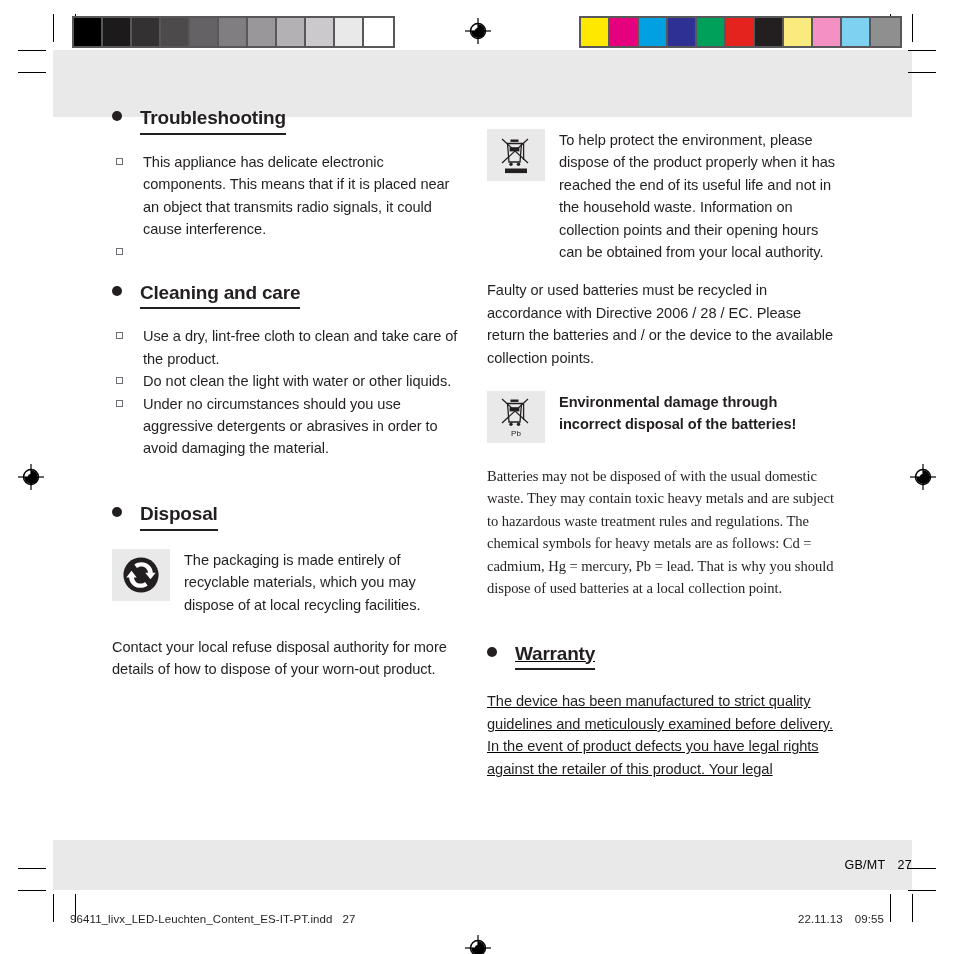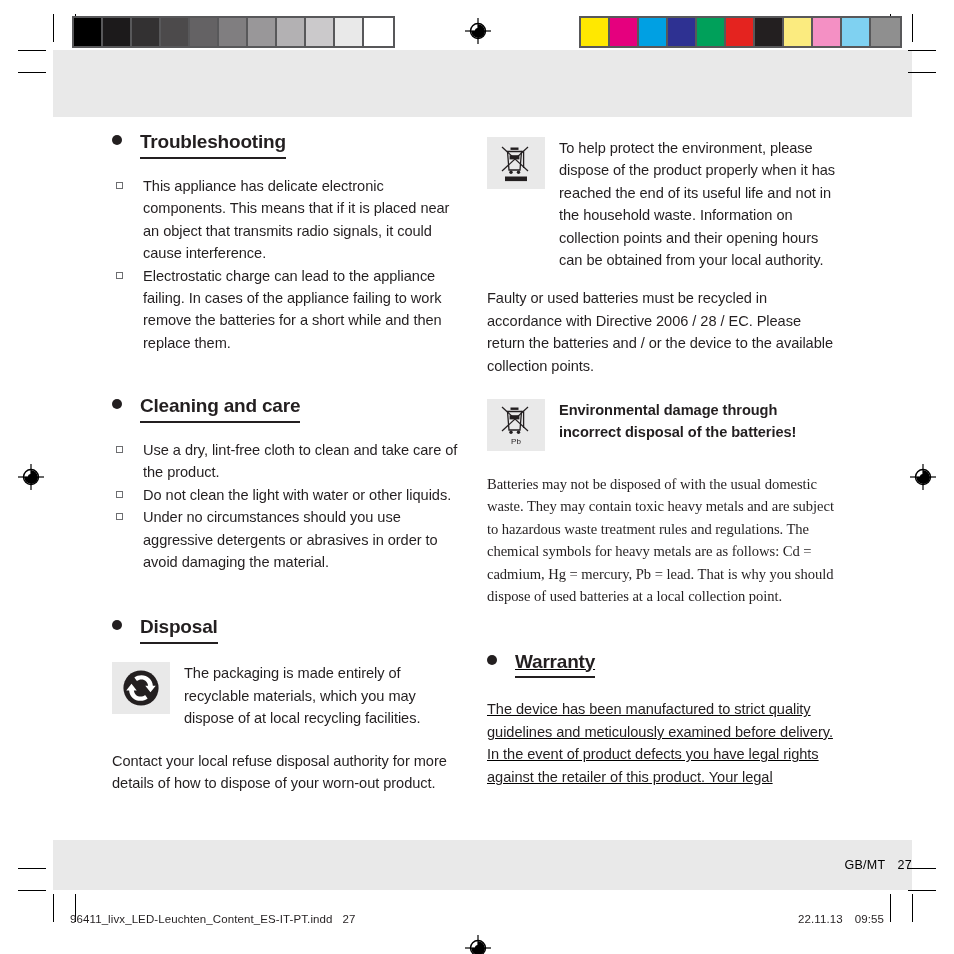--- a/index.html
+++ b/index.html
@@ -80,21 +80,21 @@
   
   .columns {
     position: absolute;
     left: 0;
     top: 0;
     width: 954px;
     height: 954px;
   }
   .col {
     position: absolute;
-    top: 132px;
+    top: 108px;
     width: 355px;
   }
   .col-left { left: 112px; }
   .col-right { left: 487px; }
 
   
   .heading {
     display: flex;
     align-items: baseline;
     margin: 0 0 16px 0;
@@ -323,21 +323,20 @@
         <span class="bullet"></span>
         <span class="htext">Troubleshooting</span>
       </div>
       <ul class="sqlist">
         <li>
           <span class="sq"></span>
           <span>This appliance has delicate electronic components. This means that if it is placed near an object that transmits radio signals, it could cause interference.</span>
         </li>
         <li>
           <span class="sq"></span>
-          <span>Electrostatic charge can lead to the appliance failing. In cases of the appliance failing to work remove the batteries for a short while and then replace them.</span>
         </li>
       </ul>
     </div>
 
     <div class="section" style="margin-top:42px;">
       <div class="heading">
         <span class="bullet"></span>
         <span class="htext">Cleaning and care</span>
       </div>
       <ul class="sqlist">
@@ -375,21 +374,21 @@
         </div>
         <div class="itext">The packaging is made entirely of recyclable materials, which you may dispose of at local recycling facilities.</div>
       </div>
       <p class="body" style="margin-top:20px;">Contact your local refuse disposal authority for more details of how to dispose of your worn-out product.</p>
     </div>
 
   </div>
 
   <div class="col col-right">
 
-    <div class="iconrow" style="margin-top:5px;">
+    <div class="iconrow" style="margin-top:21px;">
       <div class="iconbox">
         <svg width="40" height="44" viewBox="0 0 40 44">
           <g stroke="#231f20" stroke-width="1.3" fill="none">
             <rect x="14.5" y="6.5" width="8" height="2.4" fill="#231f20" stroke="none"></rect>
             <path d="M11.5 10.5 L25.5 10.5 L24 29 L13 29 Z"></path>
             <rect x="13.6" y="14.2" width="9.8" height="4.2" fill="#231f20" stroke="none"></rect>
             <line x1="25.5" y1="10.5" x2="27.6" y2="10.5"></line>
             <line x1="27.6" y1="10.5" x2="27.6" y2="27"></line>
             <circle cx="15" cy="31.2" r="1.7" fill="#231f20" stroke="none"></circle>
             <circle cx="22.5" cy="31.2" r="1.7" fill="#231f20" stroke="none"></circle>

